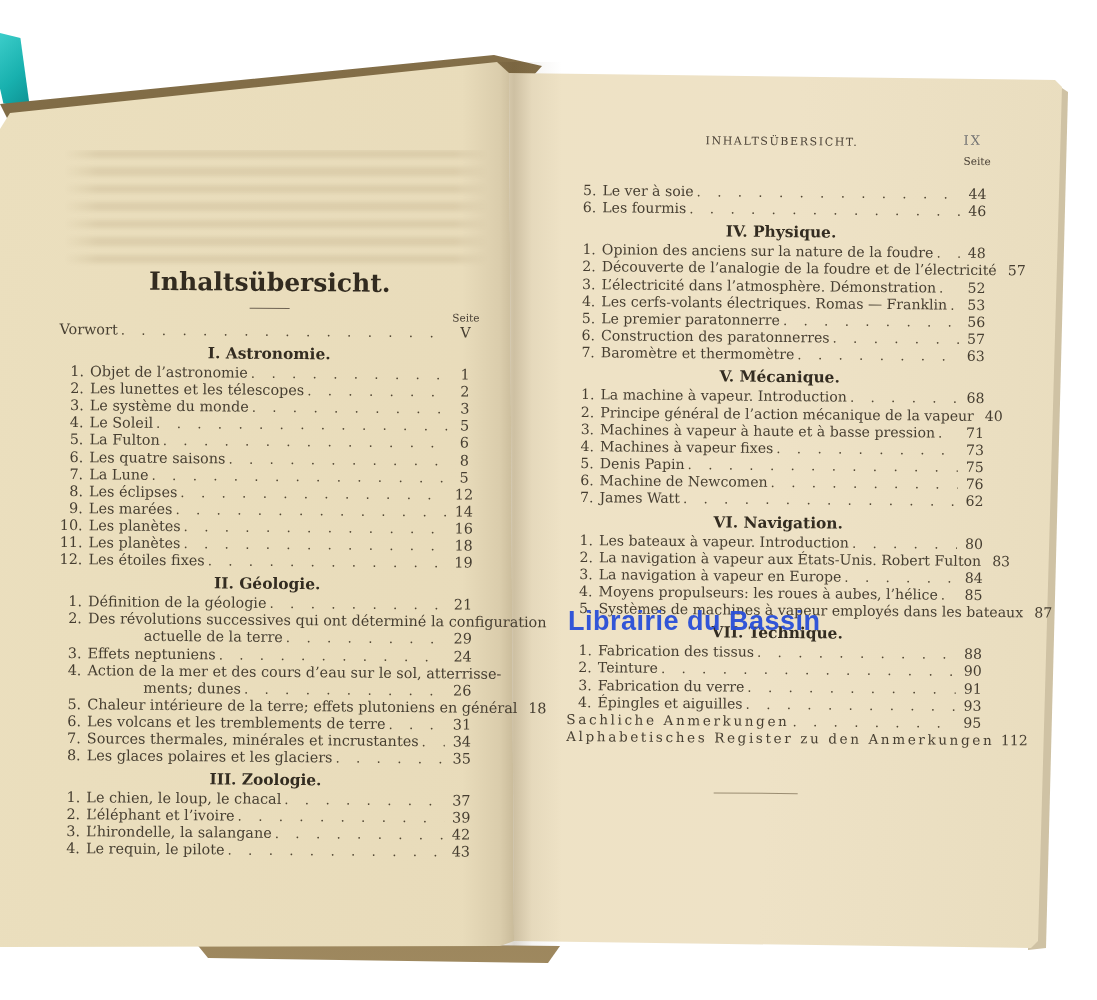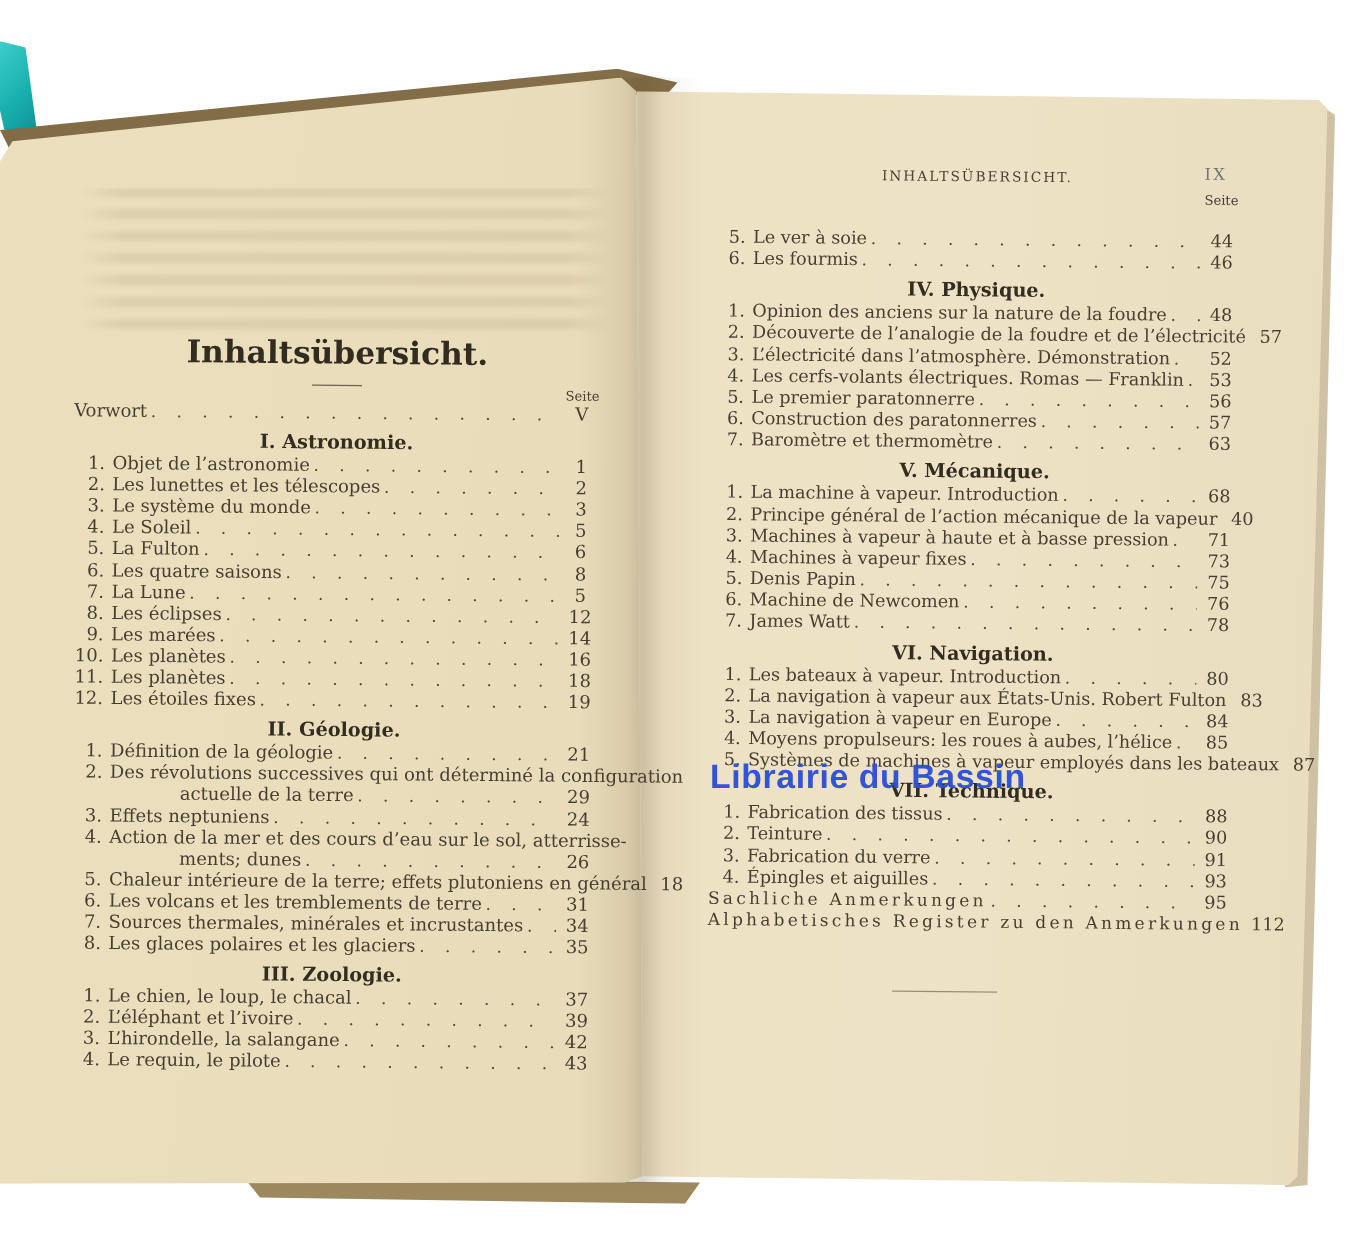--- a/index.html
+++ b/index.html
@@ -357,21 +357,21 @@
         <div class="row">
           <span class="num">6.</span>
           <span class="tt">Machine de Newcomen</span>
           <span class="lead"></span>
           <span class="pg">76</span>
         </div>
         <div class="row">
           <span class="num">7.</span>
           <span class="tt">James Watt</span>
           <span class="lead"></span>
-          <span class="pg">78</span>
+          <span class="pg">62</span>
         </div>
         <div class="sec-h">VI. Navigation.</div>
         <div class="row">
           <span class="num">1.</span>
           <span class="tt">Les bateaux à vapeur.  Introduction</span>
           <span class="lead"></span>
           <span class="pg">80</span>
         </div>
         <div class="row">
           <span class="num">2.</span>

